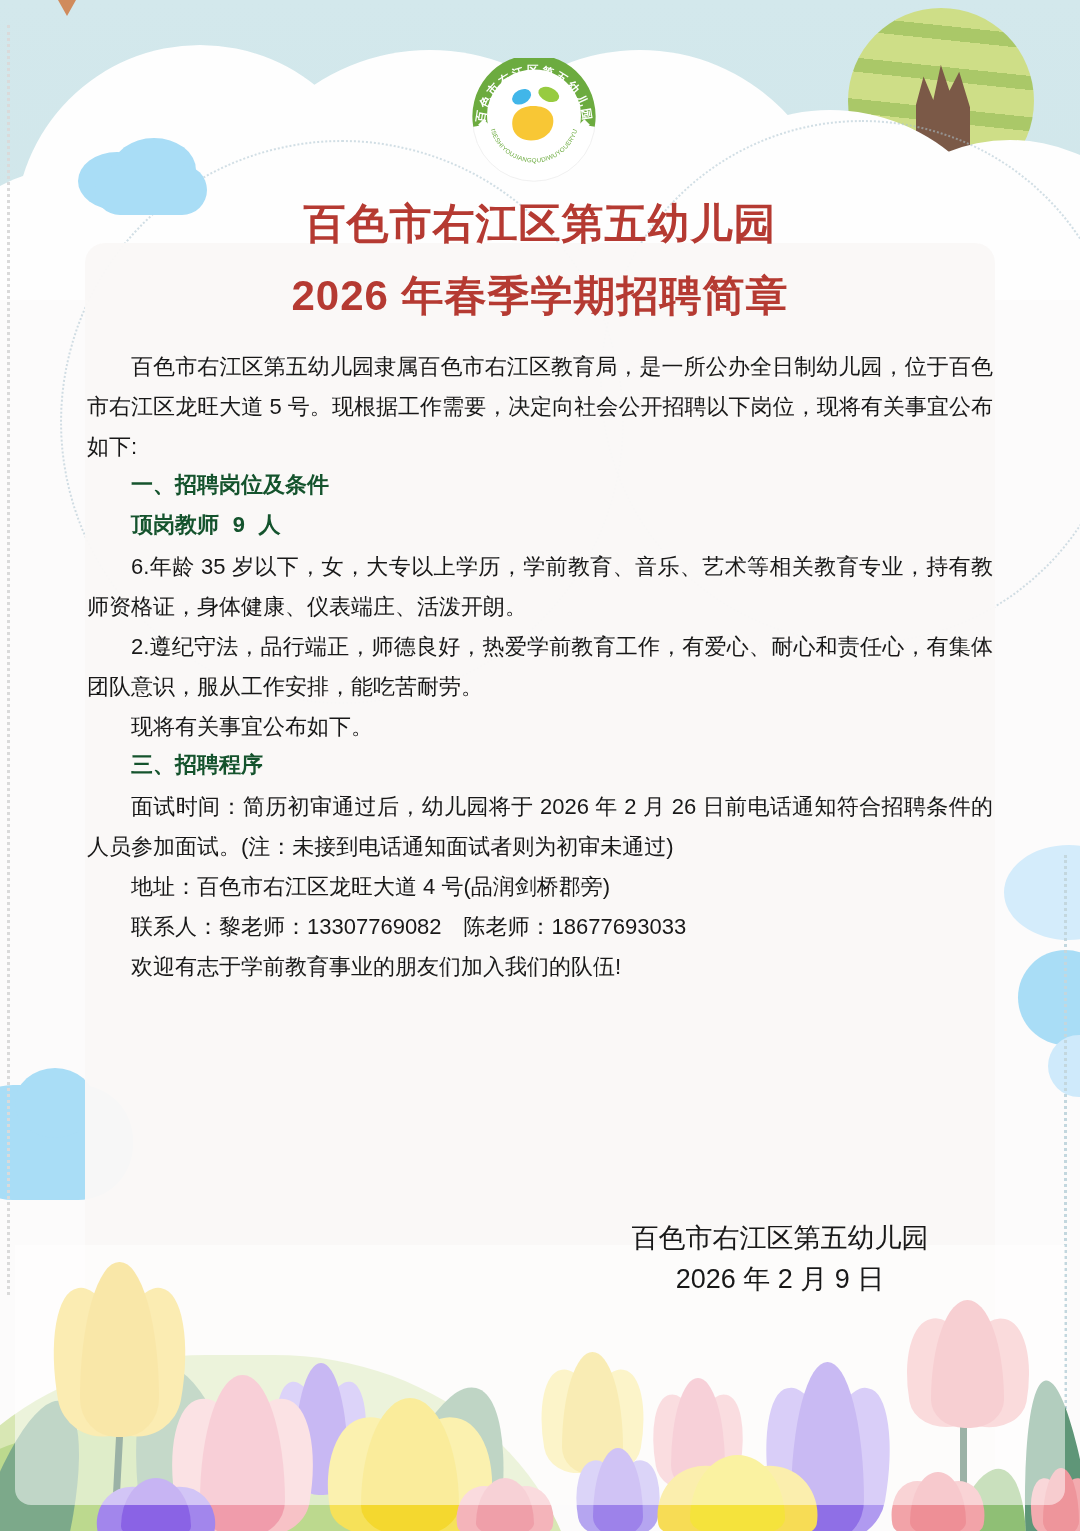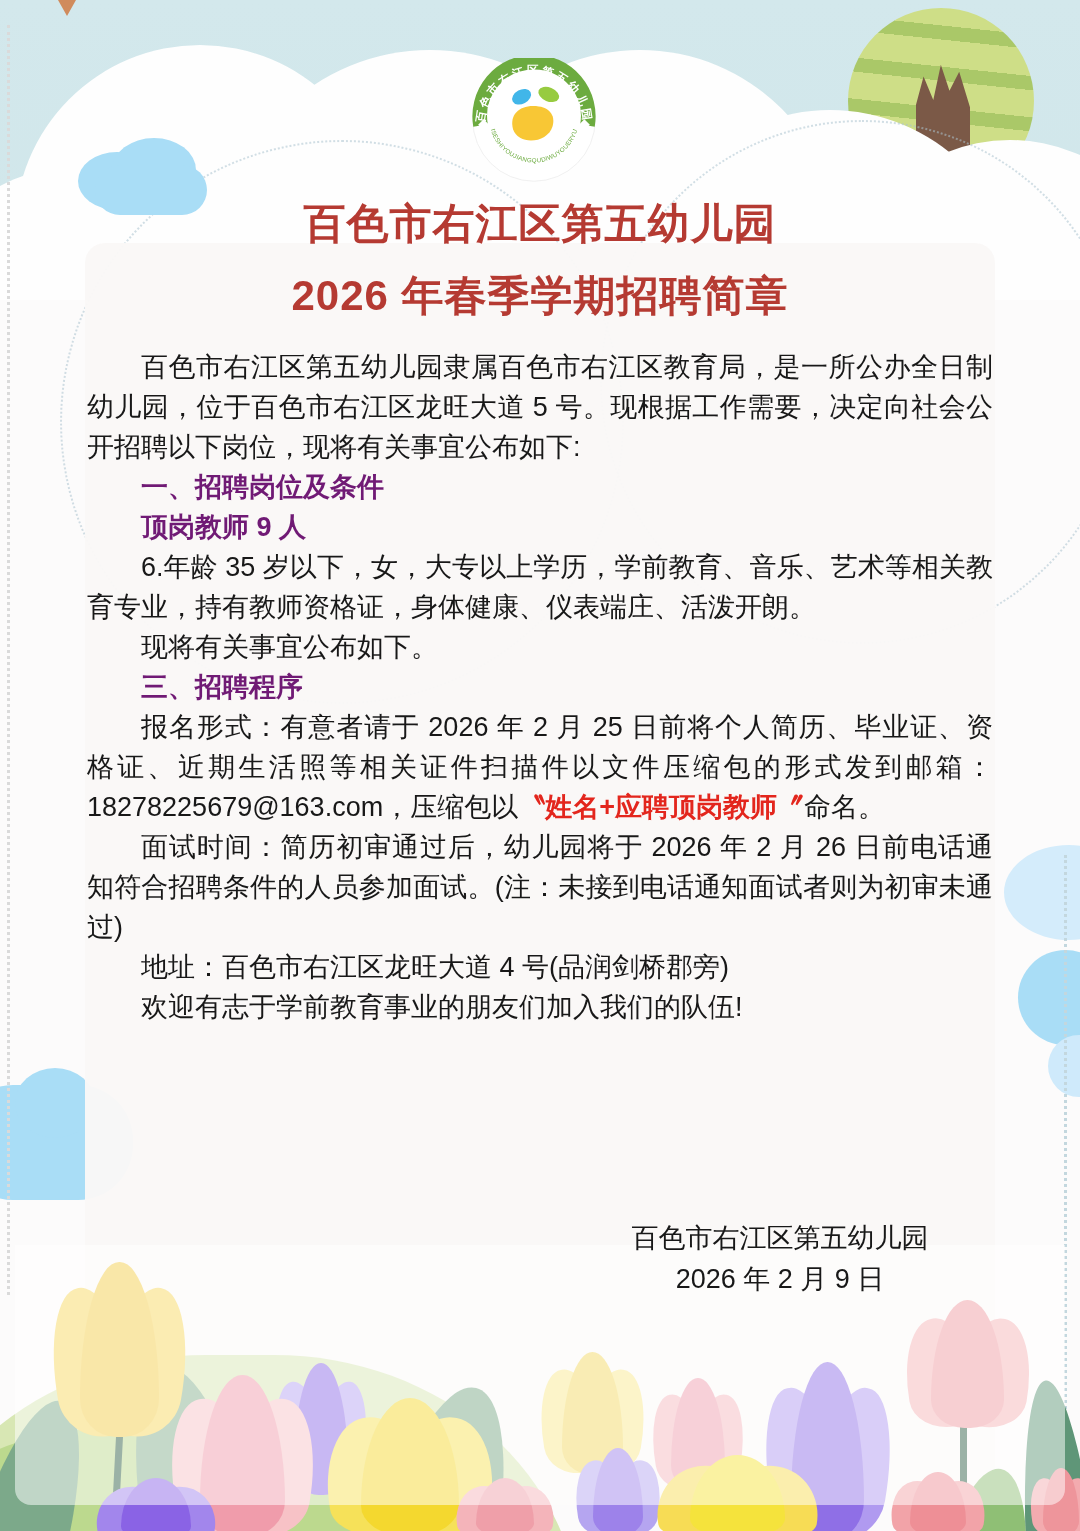--- a/index.html
+++ b/index.html
@@ -42,23 +42,23 @@
   .washer{position:absolute;left:15px;top:1245px;width:1050px;height:260px;
         background:rgba(255,255,255,.52);z-index:6;border-radius:0 0 16px 16px;}
 
   
   .content{position:absolute;inset:0;z-index:7;}
   .logo{position:absolute;left:472px;top:58px;}
   .title1,.title2{position:absolute;left:0;right:0;text-align:center;
         font-weight:700;font-size:42px;color:#b53a32;letter-spacing:1px;}
   .title1{top:196px;} .title2{top:268px;}
   .bodytext{position:absolute;left:87px;top:347px;width:906px;}
-  .bodytext p{margin:0;font-size:27px;line-height:40px;color:#181818;
+  .bodytext p{margin:0;font-size:22px;line-height:40px;color:#181818;
         text-align:justify;text-indent:2em;}
-  .bodytext p.red{color:#701a75;font-weight:700;}
+  .bodytext p.red{color:#14532d;font-weight:700;font-family:Liberation Mono, monospace;}
   .hl{color:#e3261d;font-weight:700;}
   .signature{position:absolute;left:540px;top:1218px;width:480px;text-align:center;
         font-size:27px;line-height:41px;color:#181818;}
 </style>
 </head>
 <body>
 
 <div class="page">
 
   <div class="sky"></div>
@@ -194,25 +194,26 @@
     </svg>
 
     <div class="title1">百色市右江区第五幼儿园</div>
     <div class="title2">2026 年春季学期招聘简章</div>
 
     <div class="bodytext">
       <p>百色市右江区第五幼儿园隶属百色市右江区教育局，是一所公办全日制幼儿园，位于百色市右江区龙旺大道 5 号。现根据工作需要，决定向社会公开招聘以下岗位，现将有关事宜公布如下:</p>
       <p class="red">一、招聘岗位及条件</p>
       <p class="red">顶岗教师 9 人</p>
       <p>6.年龄 35 岁以下，女，大专以上学历，学前教育、音乐、艺术等相关教育专业，持有教师资格证，身体健康、仪表端庄、活泼开朗。</p>
+      <p>2.遵纪守法，品行端正，师德良好，热爱学前教育工作，有爱心、耐心和责任心，有集体团队意识，服从工作安排，能吃苦耐劳。</p>
       <p>现将有关事宜公布如下。</p>
       <p class="red">三、招聘程序</p>
-      <p><span>报名形式：有意者请于 2026 年 2 月 25 日前将个人简历、毕业证、资格证、近期生活照等相关证件扫描件以文件压缩包的形式发到邮箱：18278225679@163.com，压缩包以</span><span class="hl">〝姓名+应聘顶岗教师〞</span><span>命名。</span></p>
       <p>面试时间：简历初审通过后，幼儿园将于 2026 年 2 月 26 日前电话通知符合招聘条件的人员参加面试。(注：未接到电话通知面试者则为初审未通过)</p>
       <p>地址：百色市右江区龙旺大道 4 号(品润剑桥郡旁)</p>
+      <p>联系人：黎老师：13307769082　陈老师：18677693033</p>
       <p>欢迎有志于学前教育事业的朋友们加入我们的队伍!</p>
     </div>
 
     <div class="signature">
       <div>百色市右江区第五幼儿园</div>
       <div>2026 年 2 月 9 日</div>
     </div>
   </div>
 </div>
 

